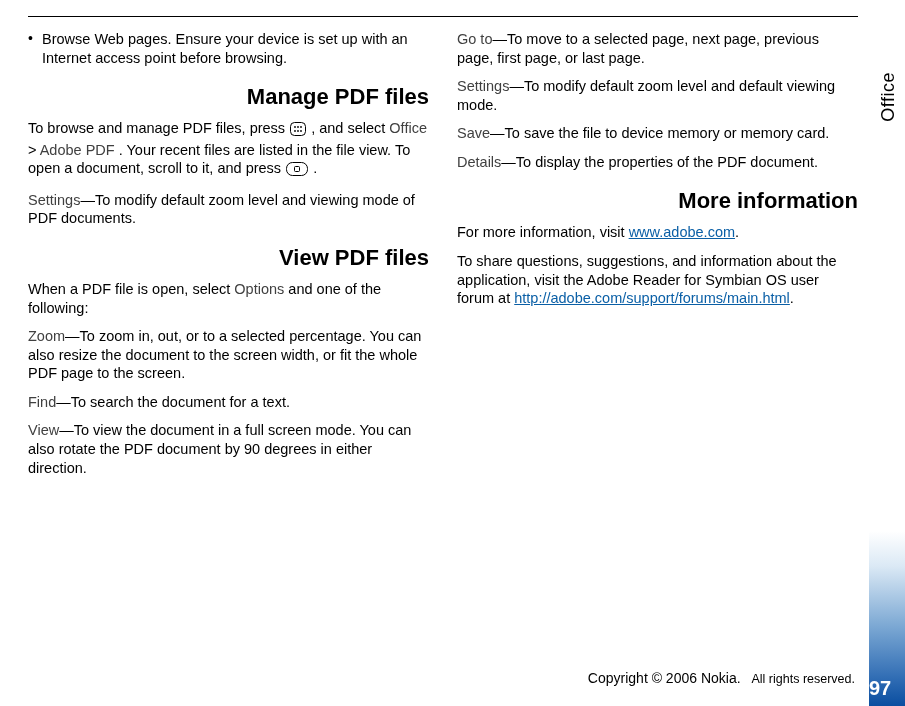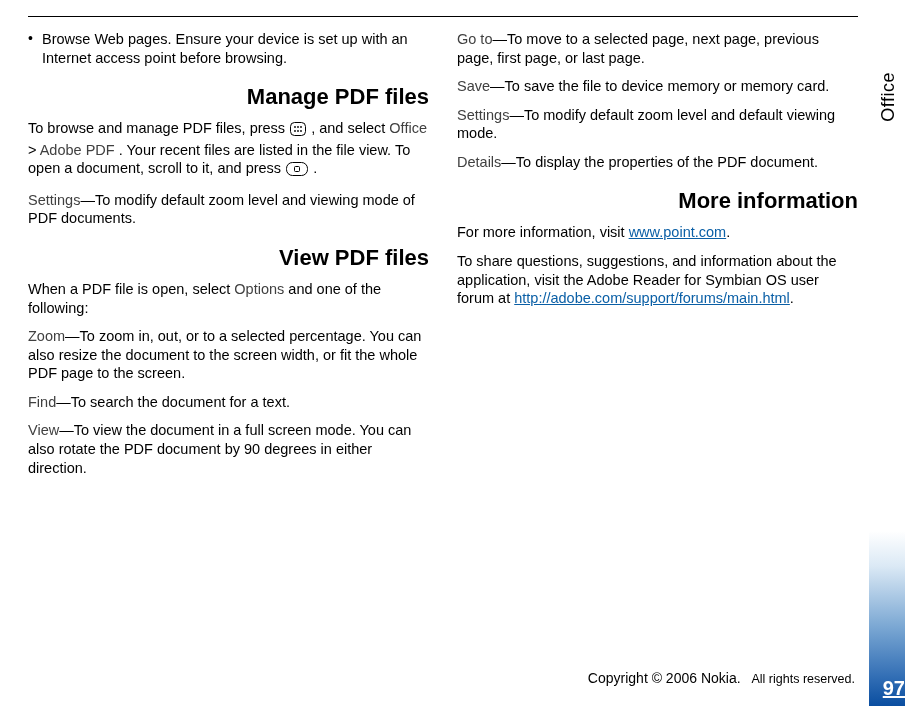--- a/index.html
+++ b/index.html
@@ -40,25 +40,24 @@
     bottom: 0;
     width: 36px;
     height: 175px;
     background: linear-gradient(to bottom, #ffffff 0%, #dbe9f5 20%, #7aa7d3 55%, #2e6bb3 85%, #0a4ea0 100%);
   }
   .sidetab .pagenum {
     position: absolute;
     right: 0;
     bottom: 6px;
     width: 36px;
-    text-align: right;
+    text-align: left;
     font-weight: bold;
     font-size: 20px;
     color: #fff;
-    text-decoration: underline;
   }
   .sidetab .vlabel {
     position: absolute;
     right: 6px;
     top: 72px;
     writing-mode: vertical-rl;
     transform: rotate(180deg);
     font-size: 18px;
     letter-spacing: 0.5px;
   }
@@ -183,35 +182,35 @@
       </p>
     </div>
 
     <div class="col">
 
       <p style="margin-top:2px;">
         <span class="ui">Go to</span><span>—To move to a selected page, next page, previous page, first page, or last page.</span>
       </p>
 
       <p>
+        <span class="ui">Settings</span><span>—To modify default zoom level and default viewing mode.</span>
+      </p>
+
+      <p>
         <span class="ui">Save</span><span>—To save the file to device memory or memory card.</span>
       </p>
 
       <p>
-        <span class="ui">Settings</span><span>—To modify default zoom level and default viewing mode.</span>
-      </p>
-
-      <p>
         <span class="ui">Details</span><span>—To display the properties of the PDF document.</span>
       </p>
 
       <h2>More information</h2>
 
       <p>
-        <span>For more information, visit </span><a class="link">www.point.com</a><span>.</span>
+        <span>For more information, visit </span><a class="link">www.adobe.com</a><span>.</span>
       </p>
 
       <p>
         <span>To share questions, suggestions, and information about the application, visit the Adobe Reader for Symbian OS user forum at </span><a class="link">http://adobe.com/support/forums/main.html</a><span>.</span>
       </p>
     </div>
   </div>
 
   <div class="footer">
     <span class="brand" style="font-weight:normal;margin-left:14px;">Copyright © 2006 Nokia. </span><span style="font-size:12.5px;margin-left:7px;">All rights reserved.</span>

